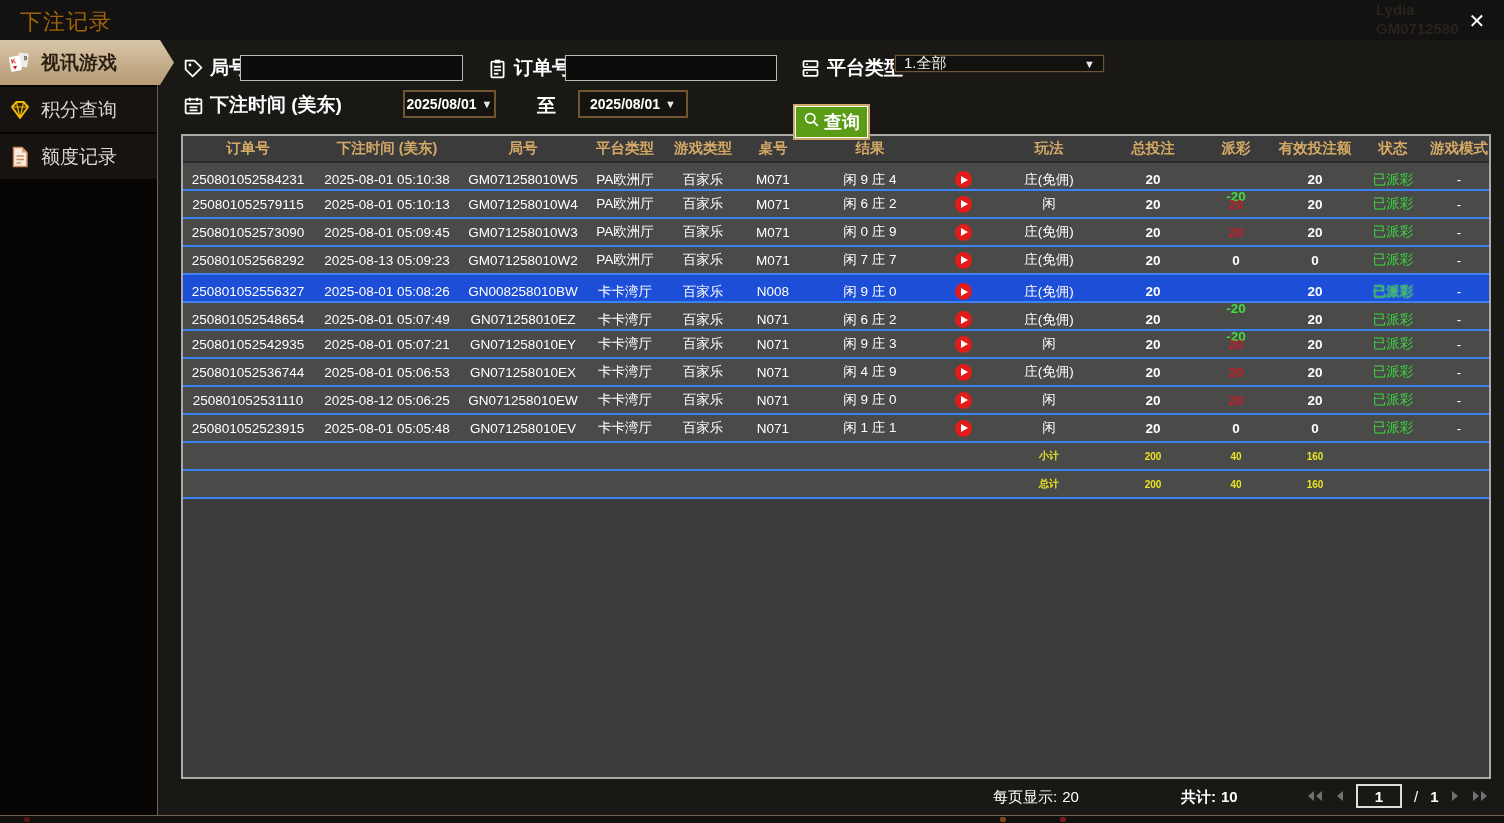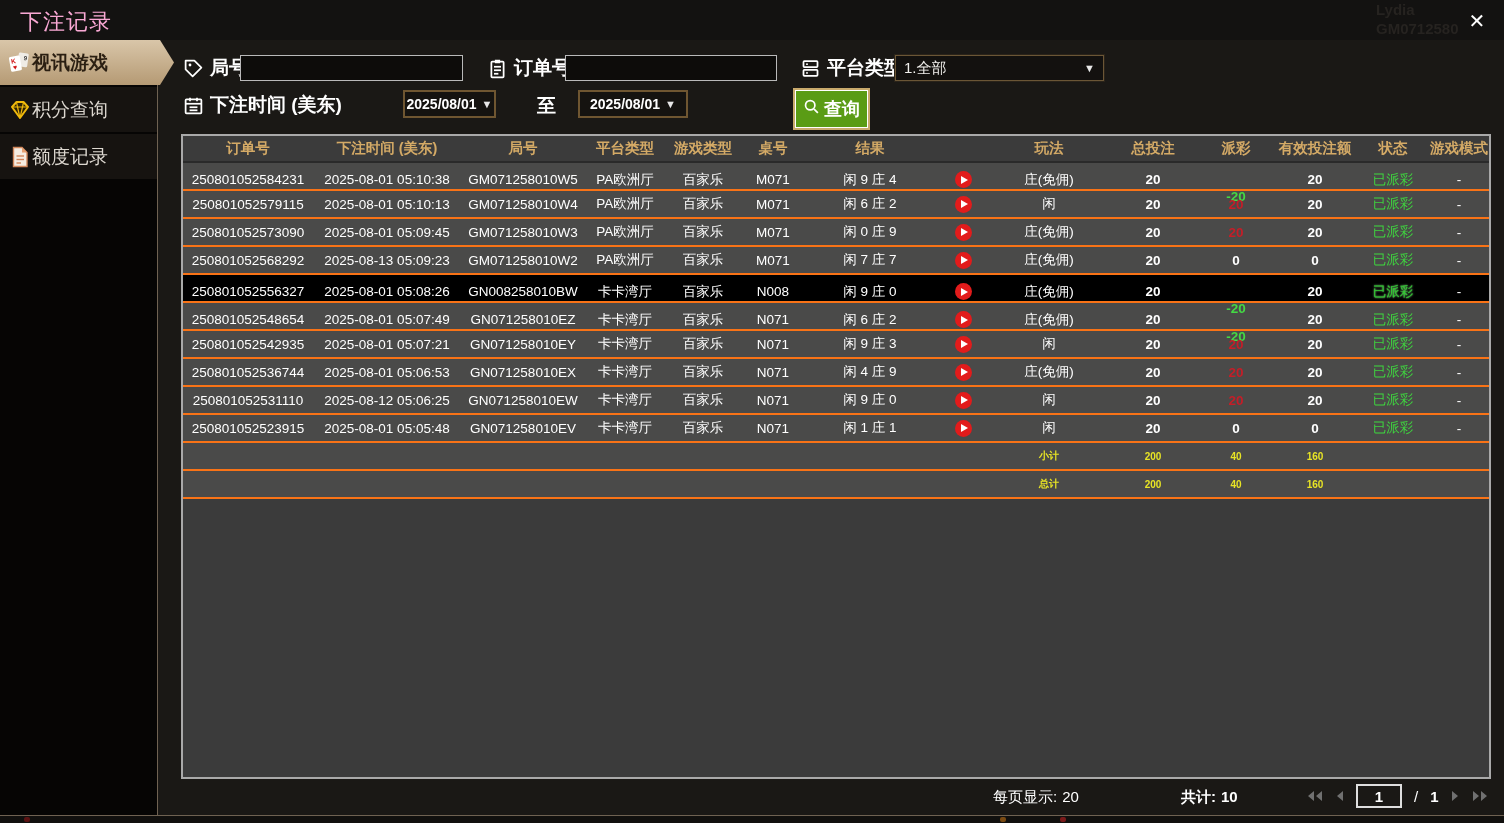--- a/index.html
+++ b/index.html
@@ -4,69 +4,69 @@
 <style>
   * { margin:0; padding:0; box-sizing:border-box; }
   html,body { width:1504px; height:823px; overflow:hidden; }
   body { background:#070706; font-family:"Liberation Sans","DejaVu Sans",sans-serif; position:relative; }
 
   .dialog { position:absolute; left:0; top:0; width:1504px; height:816px;
             border-bottom:1px solid #6f6252; background:#191714; display:flex; flex-direction:column; }
 
   
   .titlebar { height:40px; background:#131211; position:relative; flex:0 0 40px; }
-  .title { position:absolute; left:20px; top:7px; color:#f9a8d4; font-size:22px; letter-spacing:1px; }
+  .title { position:absolute; left:20px; top:7px; color:#a16207; font-size:22px; letter-spacing:1px; }
   .close-btn { position:absolute; right:14px; top:8px; width:26px; height:26px; color:#fff;
                font-size:20px; line-height:26px; text-align:center; cursor:pointer; }
   .bg-hints { position:absolute; right:8px; top:0px; text-align:left; color:#262320; font-size:15px;
               font-weight:bold; line-height:19px; z-index:0; width:120px; pointer-events:none; }
 
   
   .main { flex:1; display:flex; min-height:0; }
 
   
   .sidebar { width:158px; background:#060504; border-right:1px solid #6f6252; position:relative; z-index:2; }
   .side-item { height:45px; margin-bottom:2px; background:#161310; display:flex; align-items:center;
-               padding-left:8px; color:#ddd8d0; font-size:19px; cursor:pointer; }
+               gap:9px; padding-left:8px; color:#ddd8d0; font-size:19px; cursor:pointer; }
   .side-item .sicon { width:24px; height:24px; flex:0 0 24px; }
   .side-item.active { width:174px; background:linear-gradient(#d9c6a9,#b59a74); color:#2b1f12; font-weight:bold;
                       clip-path:polygon(0 0, 160px 0, 174px 50%, 160px 100%, 0 100%); }
 
   
   .content { flex:1; background:#1a1815; position:relative; min-width:0; }
 
   
   .filters { position:relative; height:94px; }
   .fgroup { position:absolute; display:flex; align-items:center; gap:6px; color:#fff;
             font-size:19px; font-weight:bold; white-space:nowrap; }
   .fgroup svg { display:block; }
   .txt-input { position:absolute; height:26px; border:1px solid #b9b9b9; background:#0d0c0a;
                color:#fff; font-size:14px; padding:0 6px; outline:none; }
-  .select { position:absolute; height:26px; border:1px solid #6b5636; outline:1px solid #2a2319;
+  .select { position:absolute; height:17px; border:1px solid #6b5636; outline:1px solid #2a2319;
             background:#13110f; color:#f0efec; font-size:15px; display:flex; align-items:center;
             justify-content:space-between; padding:0 8px; cursor:pointer; }
   .caret { font-size:11px; color:#e8e8e8; }
   .date-btn { position:absolute; height:28px; border:2px solid #6f5631; background:#151310; color:#fff;
               font-size:14px; font-weight:bold; display:flex; align-items:center; justify-content:center;
               gap:5px; padding:0 6px; cursor:pointer; }
   .to-label { position:absolute; color:#fff; font-size:19px; font-weight:bold; }
-  .query-btn { position:absolute; height:42px; border:2px solid #c9aa6c; background:#5a9c15;
+  .query-btn { position:absolute; height:36px; border:2px solid #c9aa6c; background:#5a9c15;
                box-shadow:inset 0 0 0 1px #ffffff; color:#fff; font-size:18px; font-weight:bold;
-               display:flex; align-items:center; justify-content:center; gap:4px; padding:0 8px; cursor:pointer; }
+               display:flex; align-items:center; justify-content:center; gap:4px; padding:0 8px; cursor:pointer;margin-top:16px; }
 
   
   .table { margin-left:23px; width:1310px; height:645px; border:2px solid #a9a9a9;
            background:#3b3b3b; overflow:hidden; }
   .thead, .trow { display:grid;
     grid-template-columns:130px 148px 124px 80px 76px 64px 130px 56px 116px 92px 74px 84px 72px 1fr;
     align-items:center; }
   .thead { height:27px; background:#3b3b3b; color:#d4aa66; font-weight:bold; font-size:14.5px;
            border-bottom:2px solid #2a2a2a; }
-  .trow { height:28px; background:#4a4a49; color:#fff; font-size:13.5px; border-bottom:2px solid #f97316; }
-  .trow.selected { background:#000000; }
+  .trow { height:28px; background:#4a4a49; color:#fff; font-size:13.5px; border-bottom:2px solid #3b82f6; }
+  .trow.selected { background:#1d4ed8; }
   .cell { text-align:center; overflow:hidden; white-space:nowrap; }
   .cell.num { font-weight:bold; }
   .green { color:#44d944;margin-top:33px; }
   .red { color:#c41e28; }
   .white { color:#ffffff; }
   .status { color:#3fd43f; }
   .trow.selected .status { color:#2ecc2e; text-shadow:0 0 2px #9dff9d; }
   .sumrow { color:#e8e425; font-weight:bold; font-size:10px; }
   .play { width:17px; height:17px; border-radius:50%; background:#e21b1b; display:inline-flex;
           align-items:center; justify-content:center; cursor:pointer; vertical-align:middle; }

